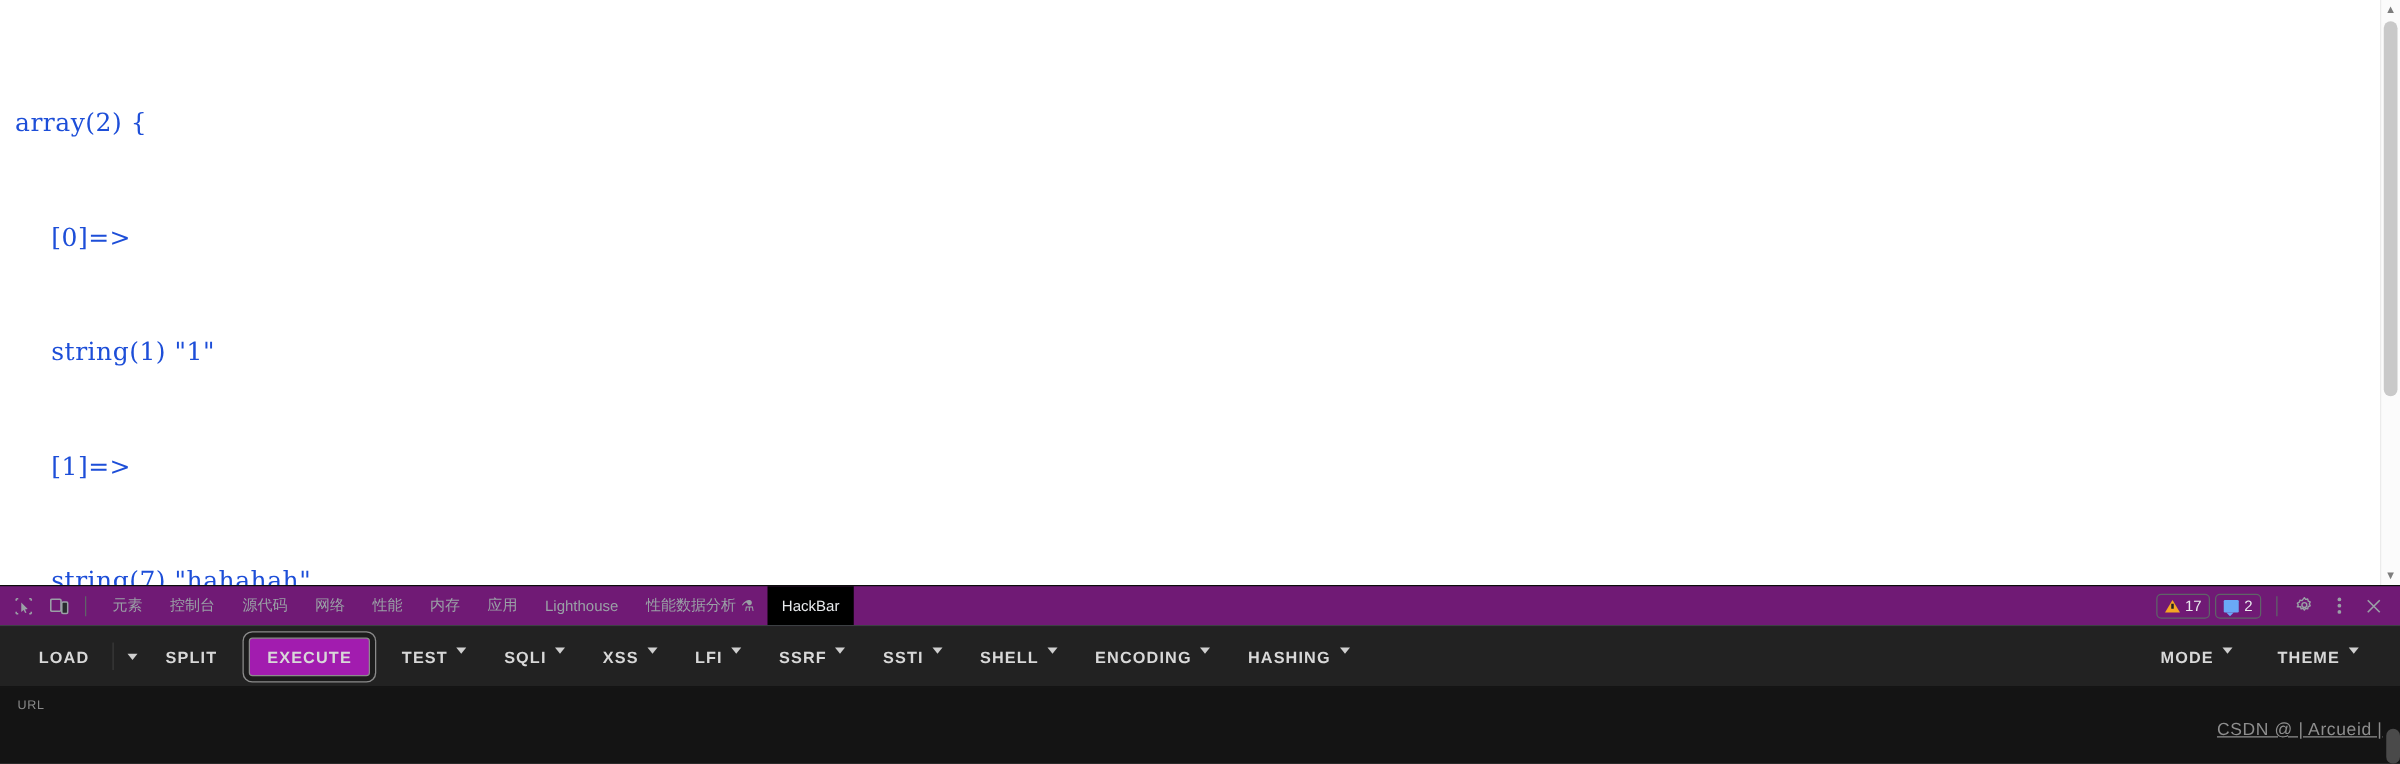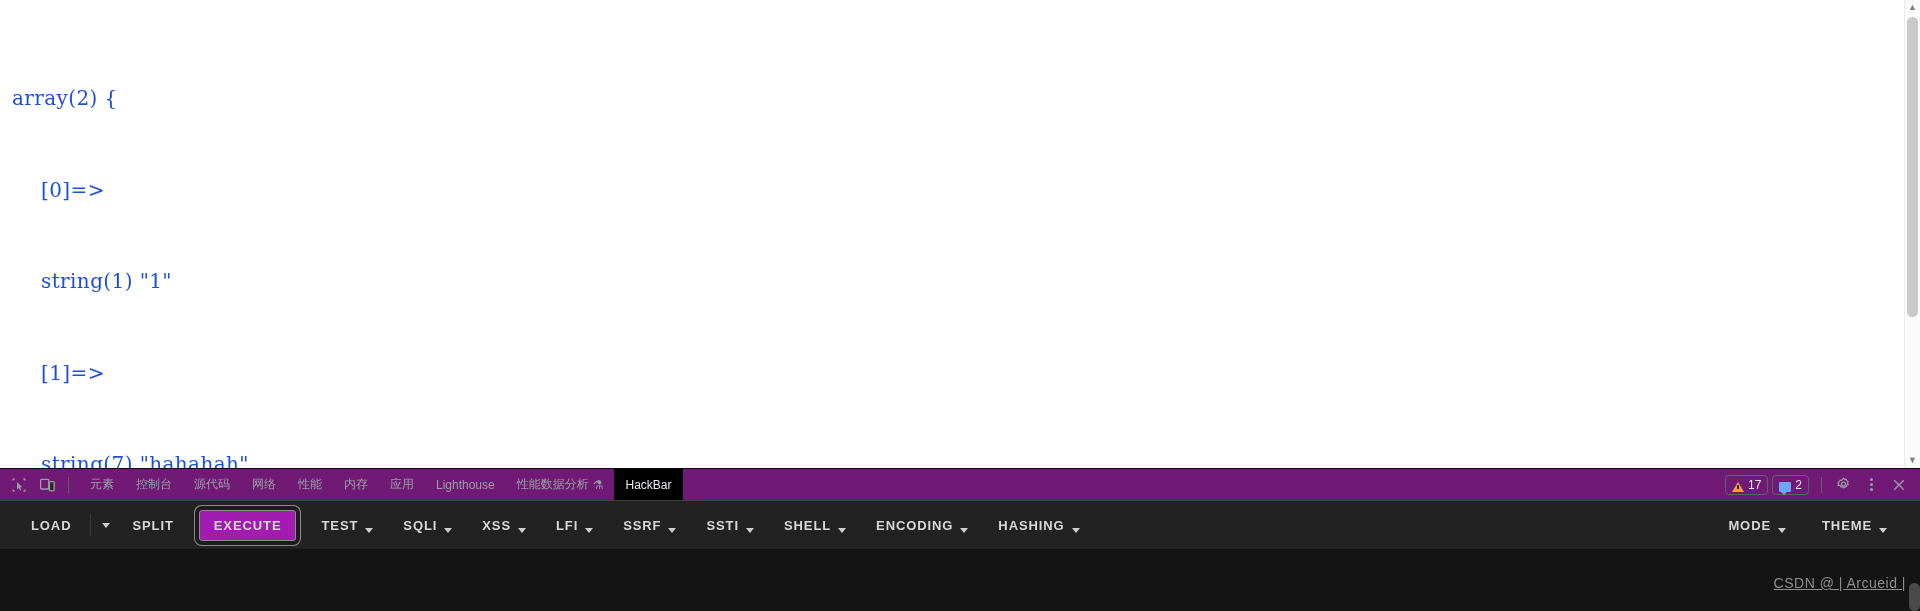--- a/index.html
+++ b/index.html
@@ -163,21 +163,21 @@
 
   .badge-group {
     display: flex;
     align-items: center;
     gap: 4px;
     margin-right: 4px;
   }
 
   .badge {
     display: flex;
-    align-items: flex-end;
+    align-items: center;
     gap: 4px;
     padding: 2px 6px;
     border: 1px solid #5f6368;
     border-radius: 4px;
     font-size: 12px;
     color: #e8eaed;
     line-height: 14px;
   }
 
   .tri-warn {
@@ -249,21 +249,21 @@
 
   .hb-left {
     display: flex;
     align-items: center;
     padding-left: 16px;
     gap: 0;
   }
 
   .hb-btn {
     display: flex;
-    align-items: flex-end;
+    align-items: flex-start;
     gap: 7px;
     padding: 7px 14px;
     font-size: 13px;
     font-weight: bold;
     letter-spacing: 0.9px;
     color: #d8d8d8;
     font-family: "Liberation Sans", sans-serif;
     white-space: nowrap;
     border: 1px solid transparent;
     border-radius: 3px;
@@ -527,18 +527,19 @@
             <span class="caret"></span>
           </div>
           <div class="hb-btn">
             <span>THEME</span>
             <span class="caret"></span>
           </div>
         </div>
       </div>
 
       <div class="hb-body">
+        <div class="hb-label">URL</div>
         <div class="watermark">CSDN @ | Arcueid |</div>
         <div class="hb-scrollbar"></div>
       </div>
     </div>
   </div>
 </div>
 
 </body></html>

